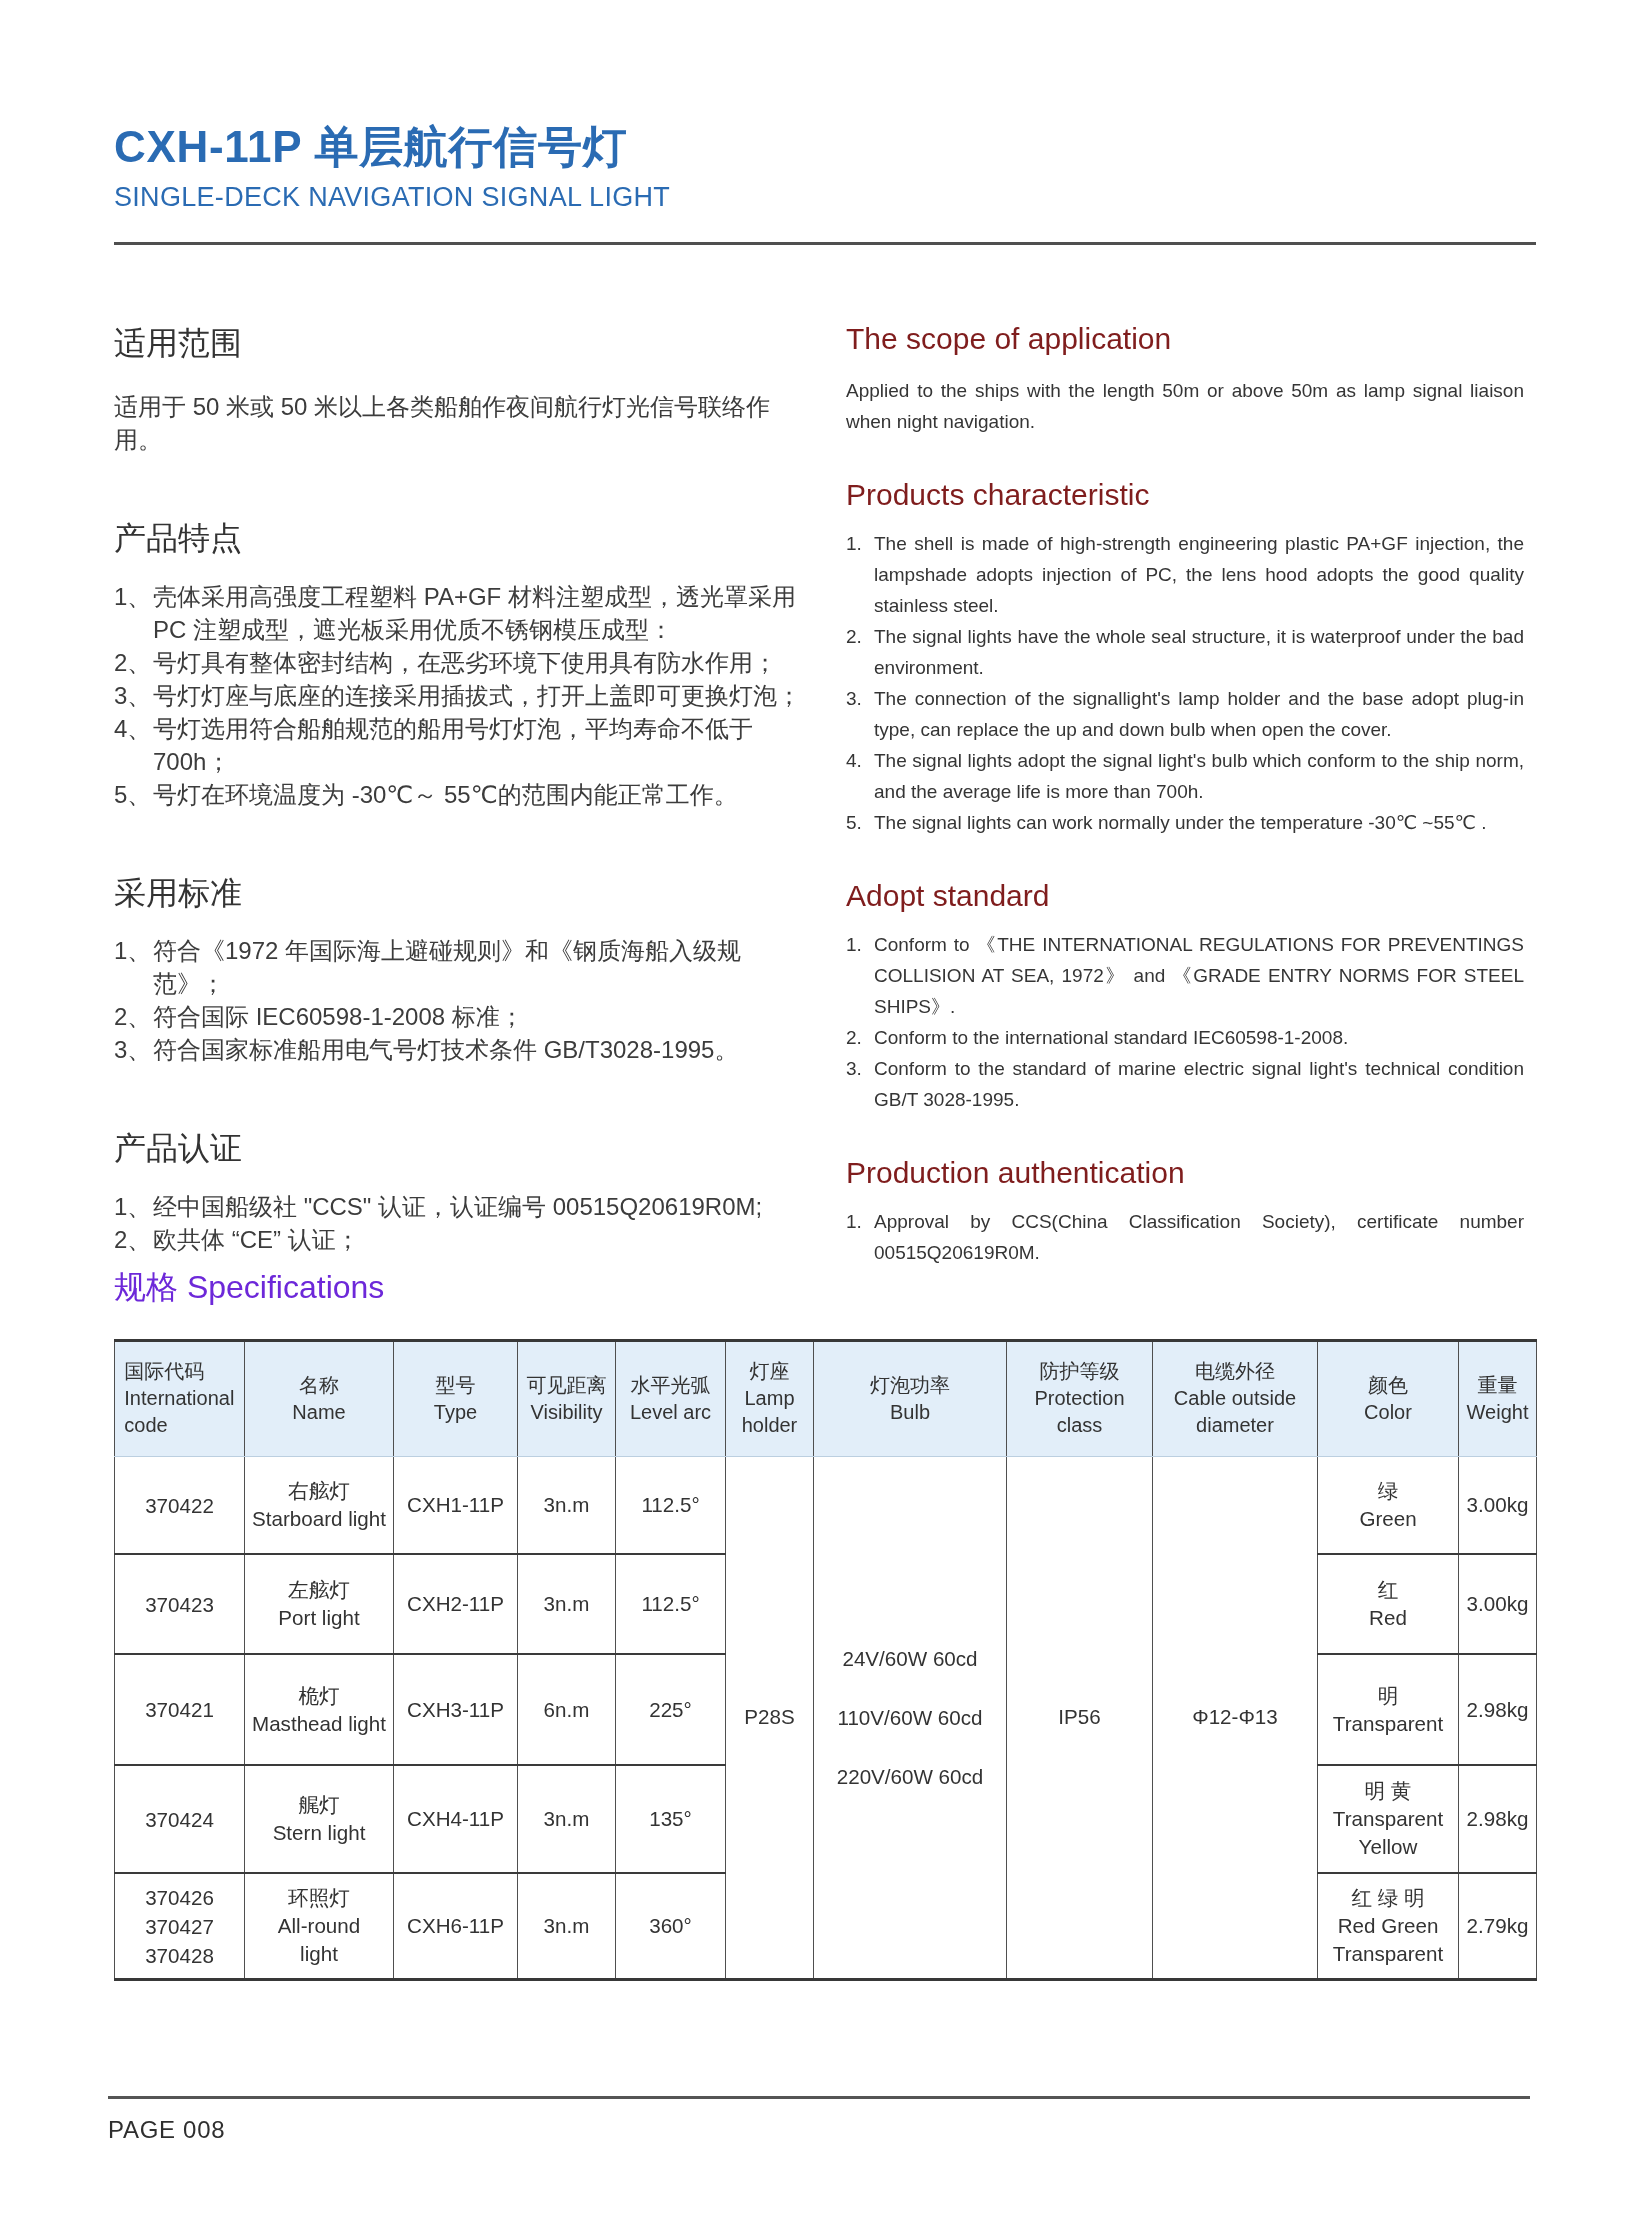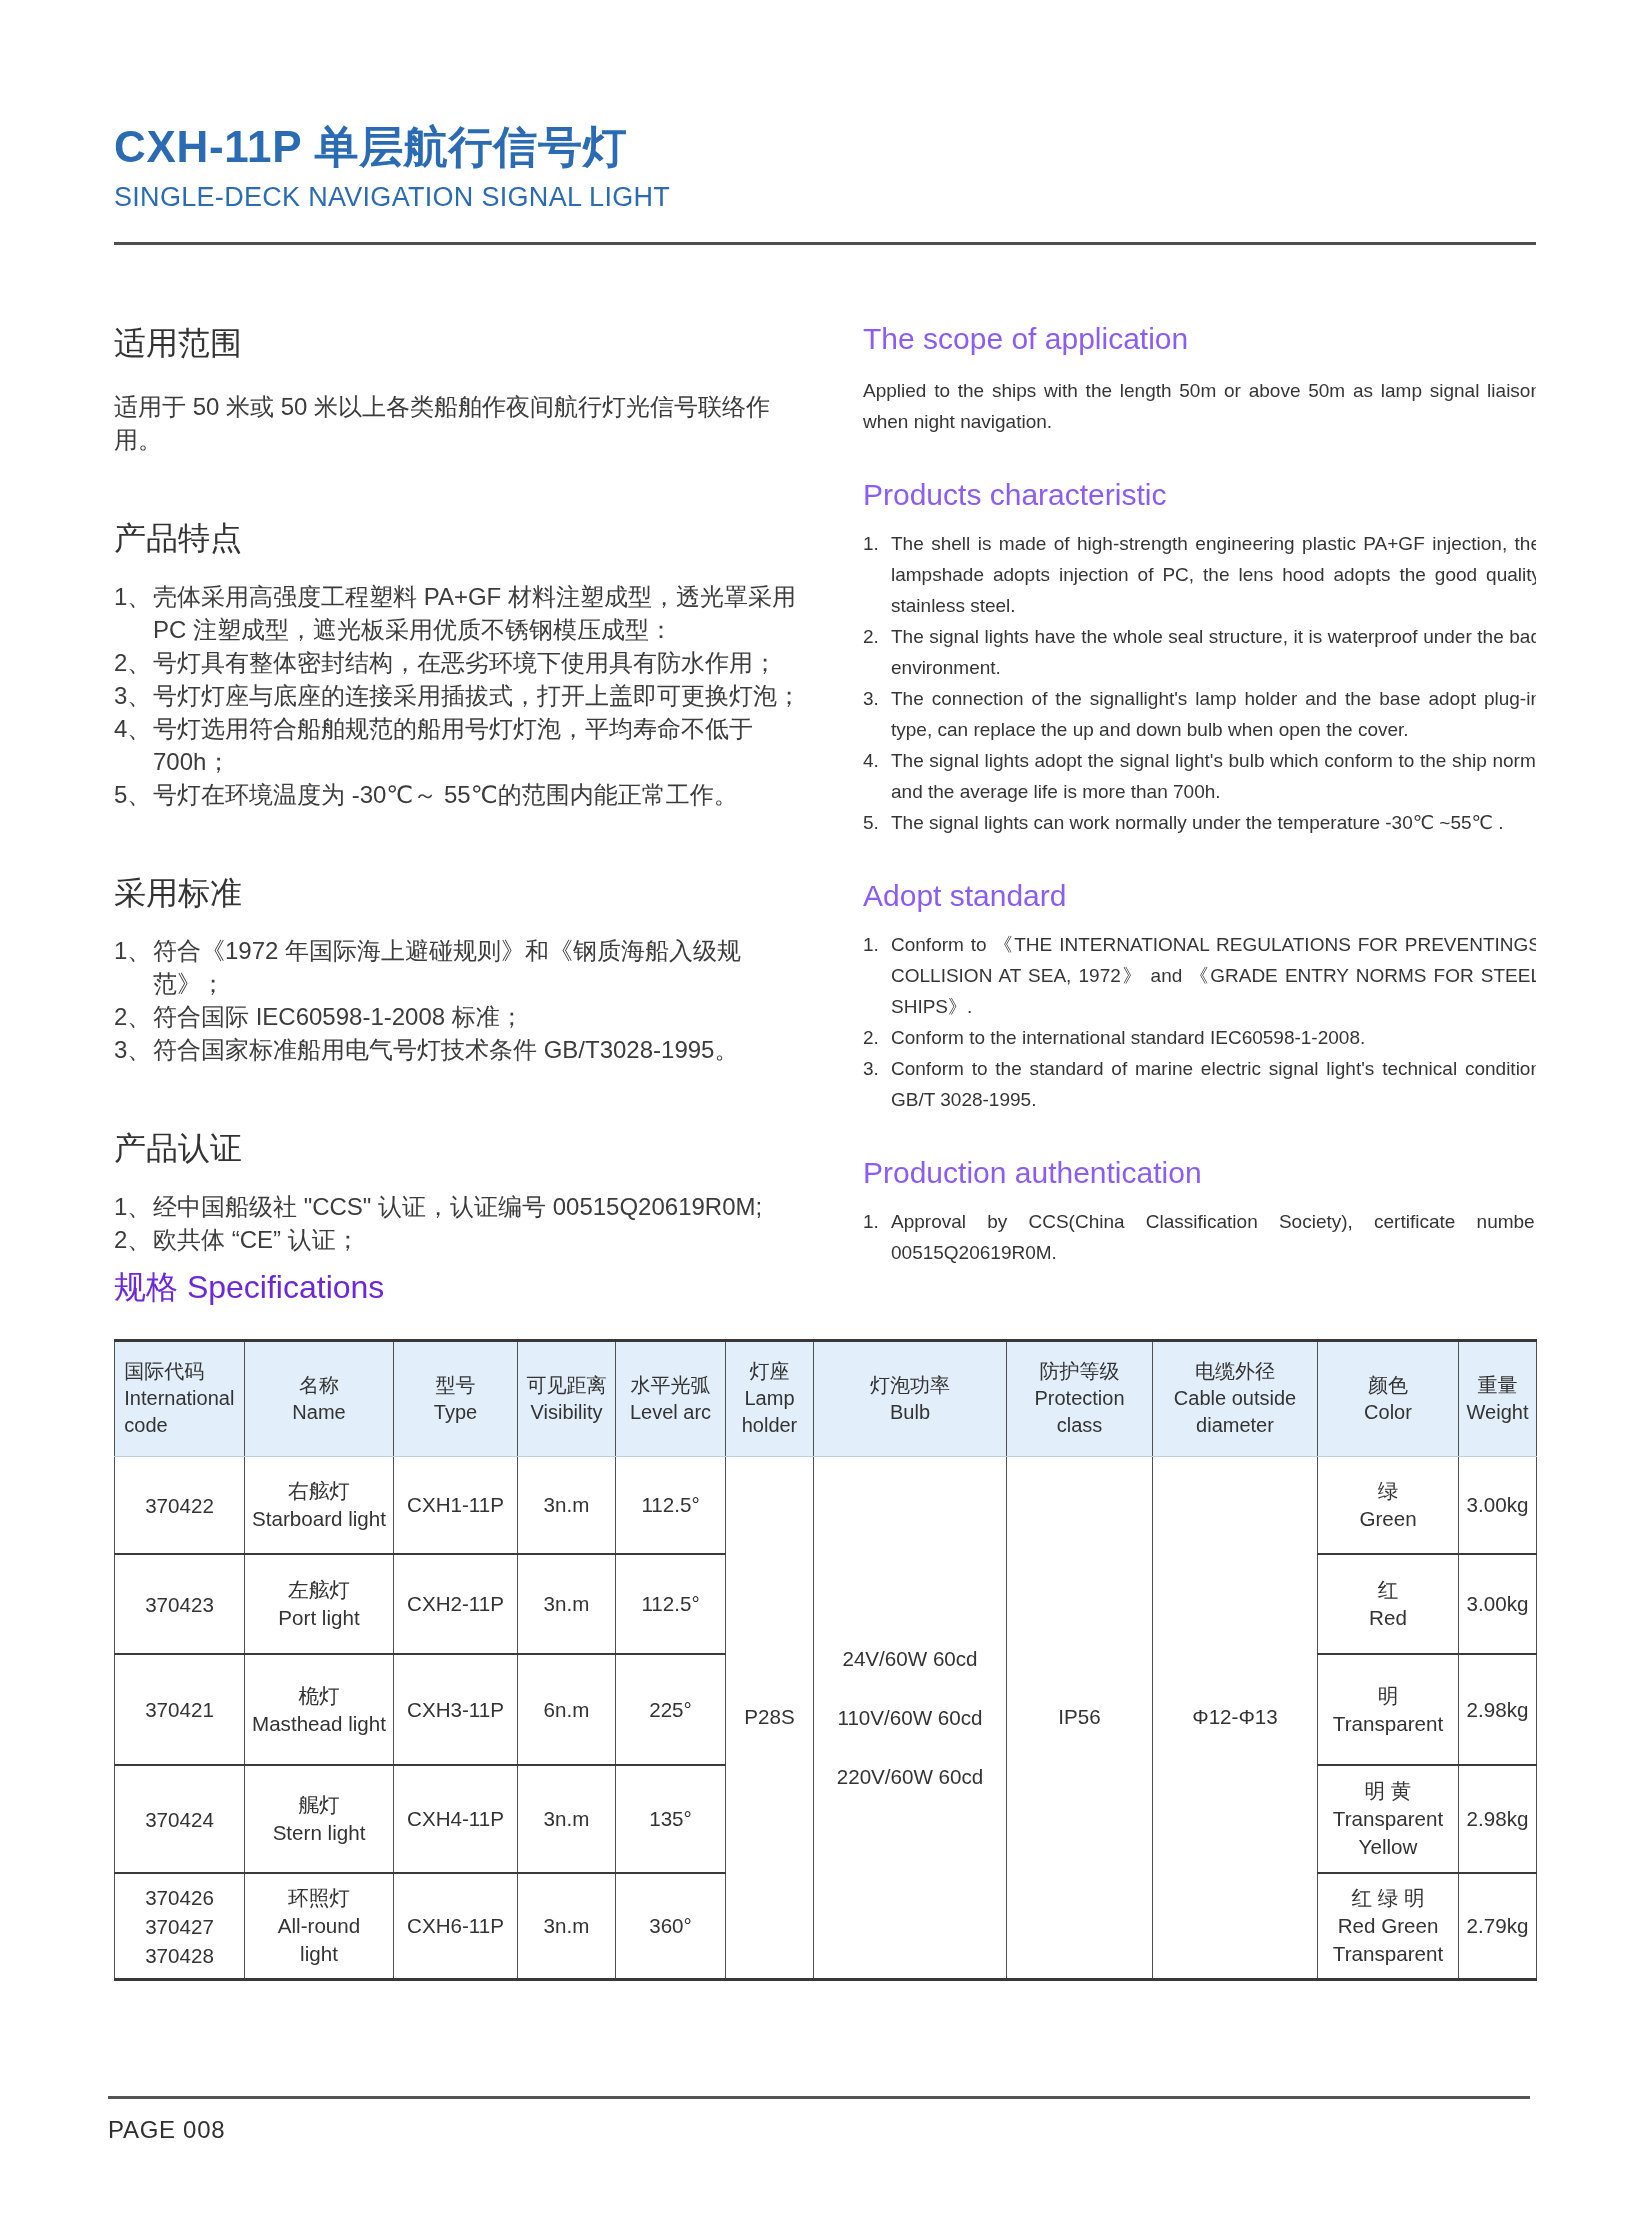--- a/index.html
+++ b/index.html
@@ -12,26 +12,26 @@
     color: #3c3c3c;
     padding: 118px 114px 16px 114px;
     overflow: hidden;
   }
   
   .title-zh { margin: 0; font-size: 44px; font-weight: bold; color: #2a6bb3; letter-spacing: 0.7px; }
   .title-en { margin: 5.3px 0 0 0; font-size: 27px; font-weight: normal; color: #2a6bb3; letter-spacing: 0.3px; }
   .head-rule { height: 2.7px; background: #4f4f4f; margin-top: 29px; }
 
   
-  .columns { display: flex; gap: 61px; height: 944px; margin-top: 77px; overflow: hidden; }
+  .columns { display: flex; gap: 44px; height: 944px; margin-top: 77px; overflow: hidden; }
   .col-left  { width: 688px; flex: 0 0 auto; }
   .col-right { width: 678px; flex: 0 0 auto; }
 
   .sec-h-zh { margin: 61px 0 18.6px 0; font-size: 32px; font-weight: normal; color: #333333; }
-  .sec-h-en { margin: 41px 0 16px 0; font-size: 30px; font-weight: normal; color: #8b5cf6; }
+  .sec-h-en { margin: 41px 0 16px 0; font-size: 30px; font-weight: normal; color: #7f1d1d; }
   .col-left  section:first-child .sec-h-zh { margin-top: 0; }
   .col-right section:first-child .sec-h-en { margin-top: 0; }
 
   .body-zh { font-size: 24px; line-height: 33px; color: #3c3c3c; }
   .body-en { font-size: 19px; line-height: 31px; color: #353535; text-align: justify; }
 
   ul.plist { list-style: none; margin: 0; padding: 0; }
   li.item { display: flex; }
   .plist-zh .marker { flex: 0 0 39px; }
   .plist-en .marker { flex: 0 0 28px; }

